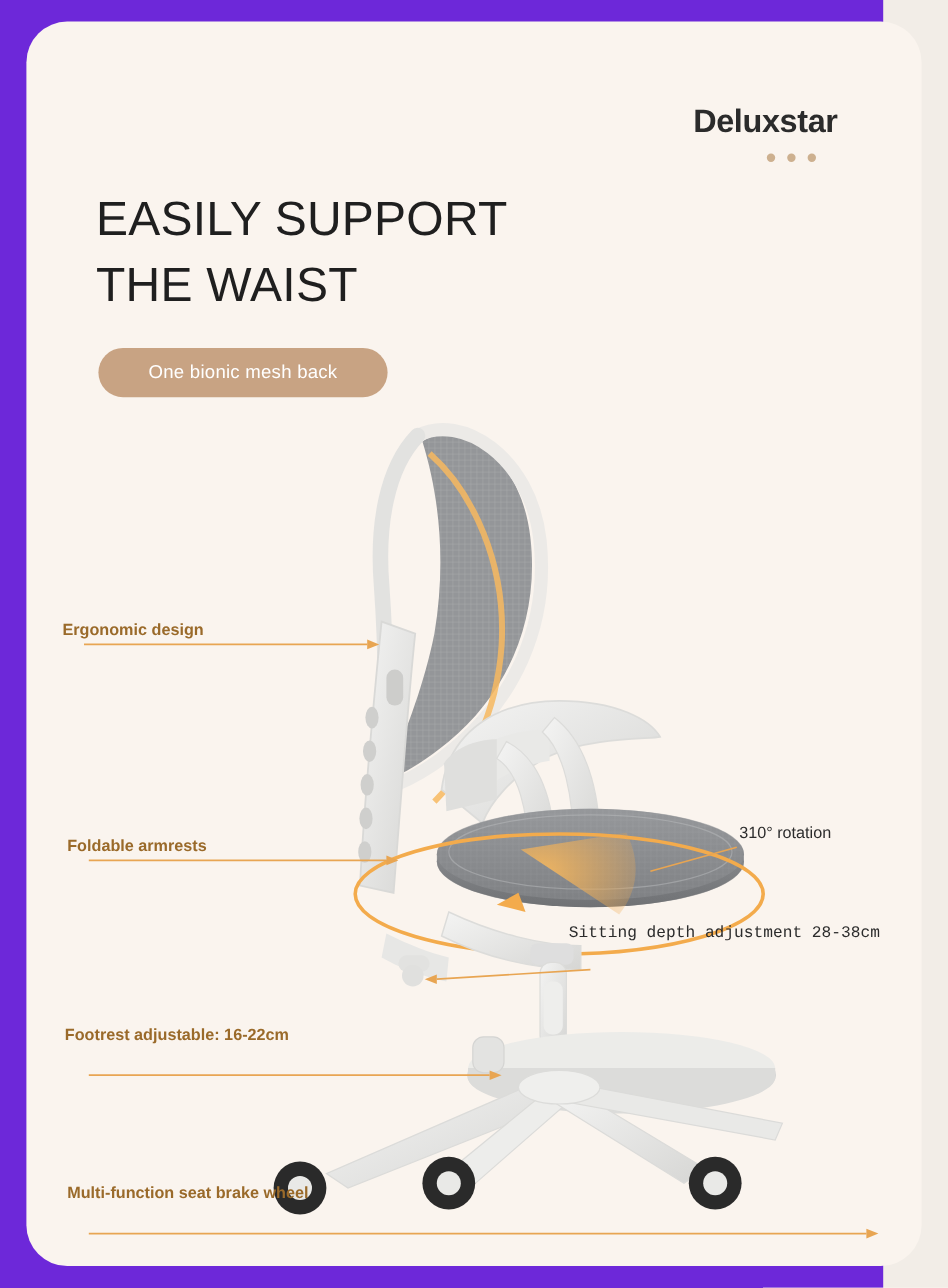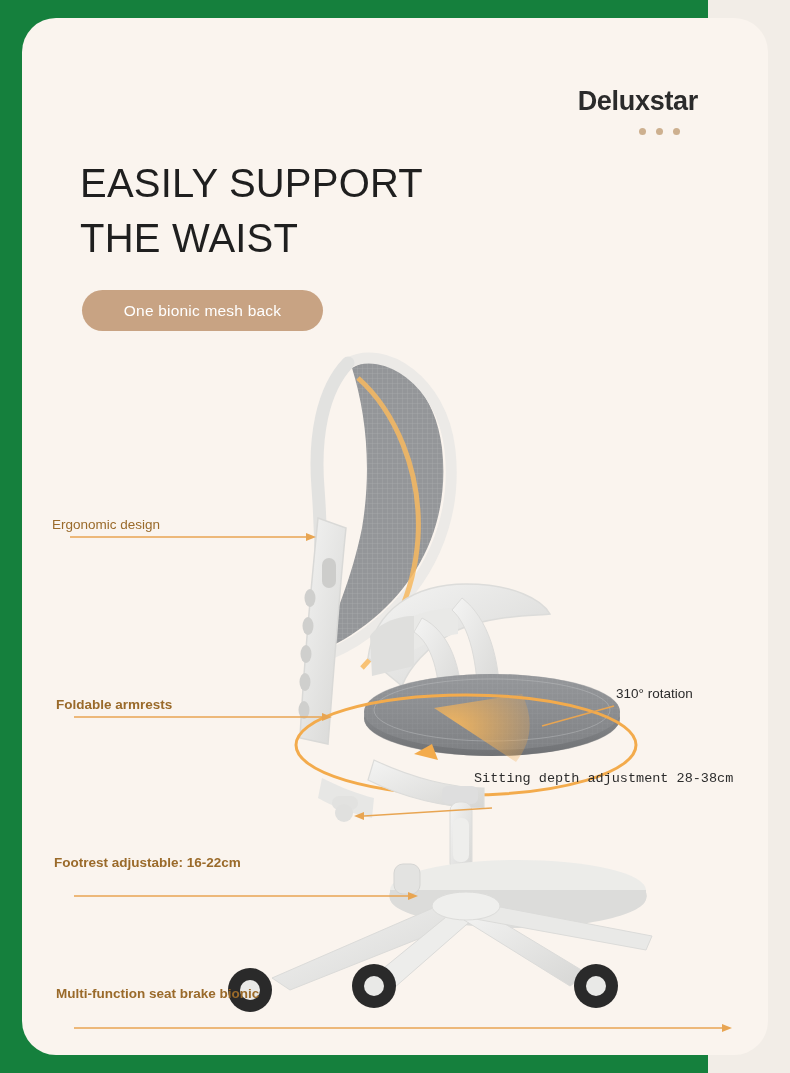--- a/index.html
+++ b/index.html
@@ -4,21 +4,22 @@
 <style>
   html,body{margin:0;padding:0;}
   body{
     width:790px;height:1073px;
     background:#f2ede7;
     font-family:"Liberation Sans", sans-serif;
     overflow:hidden;
   }
   .page{
     position:absolute;left:0;top:0;width:708px;height:1073px;
-    background:#15803d;
+    background:#6d28d9;
+    padding-left:28px;
   }
   
   .card{
     position:absolute;
     left:22px;top:18px;
     width:746px;height:1037px;
     background:#faf4ee;
     border-top-left-radius:34px;
     border-top-right-radius:34px;
     border-bottom-left-radius:34px;
@@ -57,21 +58,21 @@
   .illus{
     position:absolute;left:0;top:0;width:746px;height:1037px;
   }
   
   .lbl{
     position:absolute;
     font-size:13.5px;
     color:#9a6a2a;
     white-space:nowrap;
   }
-  .l1{left:30px;top:499px;font-weight:normal;}
+  .l1{left:30px;top:499px;font-weight:bold;}
   .l2{left:34px;top:679px;font-weight:bold;}
   .l3{left:594px;top:668px;color:#2c2c2c;font-weight:normal;}
   .l4{left:452px;top:753px;color:#2c2c2c;font-family:Liberation Mono, monospace;}
   .l5{left:32px;top:837px;font-weight:bold;}
   .l6{left:34px;top:968px;font-weight:bold;}
   .lineSvg{position:absolute;left:0;top:0;width:790px;height:1073px;pointer-events:none;}
 </style>
 </head>
 <body>
 
@@ -217,16 +218,16 @@
         <path d="M386 878 l -10 -4 l 0 8 Z" transform="translate(10,0)"></path>
         <path d="M700 1010 l -10 -4 l 0 8 Z" transform="translate(10,0)"></path>
       </g>
     </svg>
 
     <div class="lbl l1">Ergonomic design</div>
     <div class="lbl l2">Foldable armrests</div>
     <div class="lbl l3">310° rotation</div>
     <div class="lbl l4">Sitting depth adjustment 28-38cm</div>
     <div class="lbl l5">Footrest adjustable: 16-22cm</div>
-    <div class="lbl l6">Multi-function seat brake bionic</div>
+    <div class="lbl l6">Multi-function seat brake wheel</div>
 
   </div>
 </div>
 
 </body></html>

